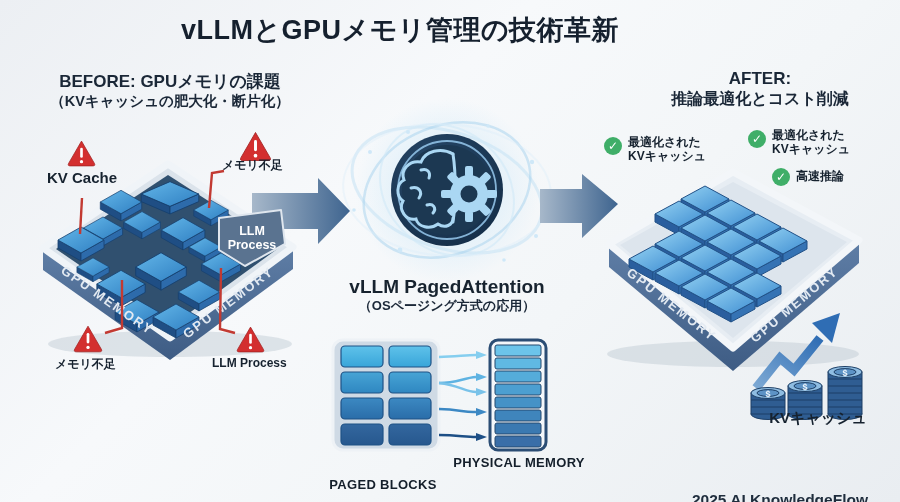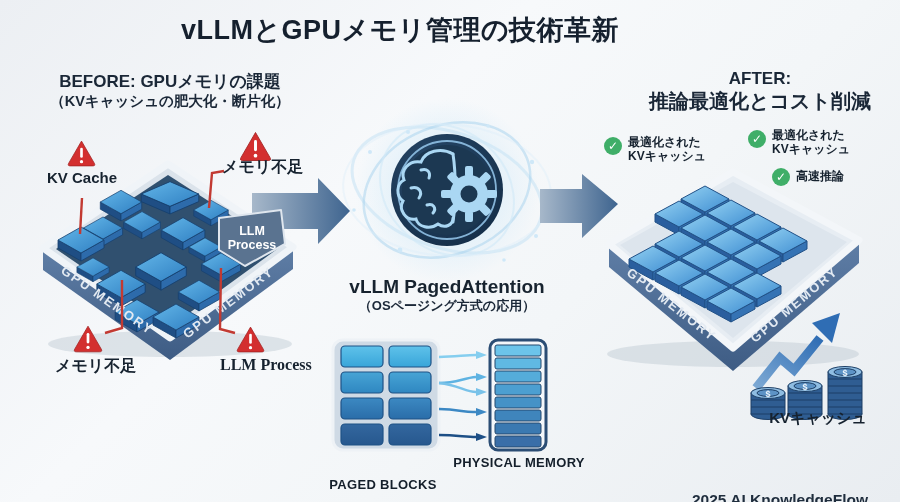--- a/index.html
+++ b/index.html
@@ -9,21 +9,21 @@
     background:linear-gradient(135deg,#eceff3 0%,#f7f9fb 38%,#f3f6f8 62%,#e9edf1 100%);
     font-family:"Liberation Sans","DejaVu Sans",sans-serif;color:#1b2838;
   }
   .abs{position:absolute;}
   .ctr{text-align:center;}
   .title{top:12px;left:0;width:800px;font-size:27px;font-weight:800;color:#15202e;letter-spacing:.5px;}
   .sec-head-1{font-size:17px;font-weight:800;line-height:1.25;color:#1a2737;}
   .sec-head-2{font-size:14.5px;font-weight:800;line-height:1.3;color:#1a2737;}
   .lbl{font-weight:800;color:#16222f;white-space:nowrap;}
   .lbl-15{font-size:15px;}
-  .lbl-14{font-size:16px;}
+  .lbl-14{font-size:12px;}
   svg{display:block;overflow:visible;}
   svg text{font-family:"Liberation Sans","DejaVu Sans",sans-serif;}
   .chip-side-text{font-size:13px;font-weight:800;fill:#e3eaf2;letter-spacing:2px;}
   .check-row{display:flex;align-items:flex-start;gap:6px;}
   .check-dot{width:18px;height:18px;border-radius:50%;background:#3fae68;color:#fff;
     font-size:12px;font-weight:800;display:flex;align-items:center;justify-content:center;flex:0 0 18px;margin-top:2px;}
   .check-txt{font-size:12px;font-weight:800;line-height:1.2;color:#16222f;white-space:nowrap;}
   .cap1{font-size:19px;font-weight:800;color:#17232f;}
   .cap2{font-size:13px;font-weight:800;color:#1b2838;}
   .cap3{font-size:14.5px;font-weight:800;letter-spacing:.5px;color:#141f2b;}
@@ -352,40 +352,40 @@
 
   <div class="abs ctr title">vLLMとGPUメモリ管理の技術革新</div>
 
   <div class="abs ctr" style="left:20px;top:71px;width:300px;">
     <div class="sec-head-1">BEFORE: GPUメモリの課題</div>
     <div class="sec-head-2">（KVキャッシュの肥大化・断片化）</div>
   </div>
 
   <div class="abs ctr" style="left:630px;top:68px;width:260px;">
     <div class="sec-head-1">AFTER:</div>
-    <div class="sec-head-1" style="font-size:20px;">推論最適化とコスト削減</div>
+    <div class="sec-head-1" style="font-size:16px;">推論最適化とコスト削減</div>
   </div>
 
   <svg class="abs" style="left:66px;top:138px;" width="31" height="31" viewBox="0 0 40 40">
       <use href="#sym-warn"></use>
     </svg>
   <svg class="abs" style="left:238px;top:129px;" width="35" height="35" viewBox="0 0 40 40">
       <use href="#sym-warn"></use>
     </svg>
   <svg class="abs" style="left:72px;top:323px;" width="32" height="32" viewBox="0 0 40 40">
       <use href="#sym-warn"></use>
     </svg>
   <svg class="abs" style="left:235px;top:324px;" width="31" height="31" viewBox="0 0 40 40">
       <use href="#sym-warn"></use>
     </svg>
 
   <div class="abs lbl lbl-15" style="left:47px;top:169px;">KV Cache</div>
   <div class="abs lbl lbl-14" style="left:222px;top:157px;">メモリ不足</div>
   <div class="abs lbl lbl-14" style="left:55px;top:356px;">メモリ不足</div>
-  <div class="abs lbl lbl-14" style="left:220px;top:356px;font-family:Liberation Serif, serif;">LLM Process</div>
+  <div class="abs lbl lbl-14" style="left:212px;top:356px;">LLM Process</div>
 
   <div class="abs ctr cap1" style="left:300px;top:276px;width:294px;">vLLM PagedAttention</div>
   <div class="abs ctr cap2" style="left:300px;top:297px;width:294px;">（OSページング方式の応用）</div>
   <div class="abs ctr mini-lbl" style="left:328px;top:477px;width:110px;">PAGED BLOCKS</div>
   <div class="abs ctr mini-lbl" style="left:453px;top:455px;width:132px;">PHYSICAL MEMORY</div>
 
   <div class="abs check-row" style="left:604px;top:135px;">
     <div class="check-dot">✓</div>
     <div class="check-txt">
       <div>最適化された</div>

